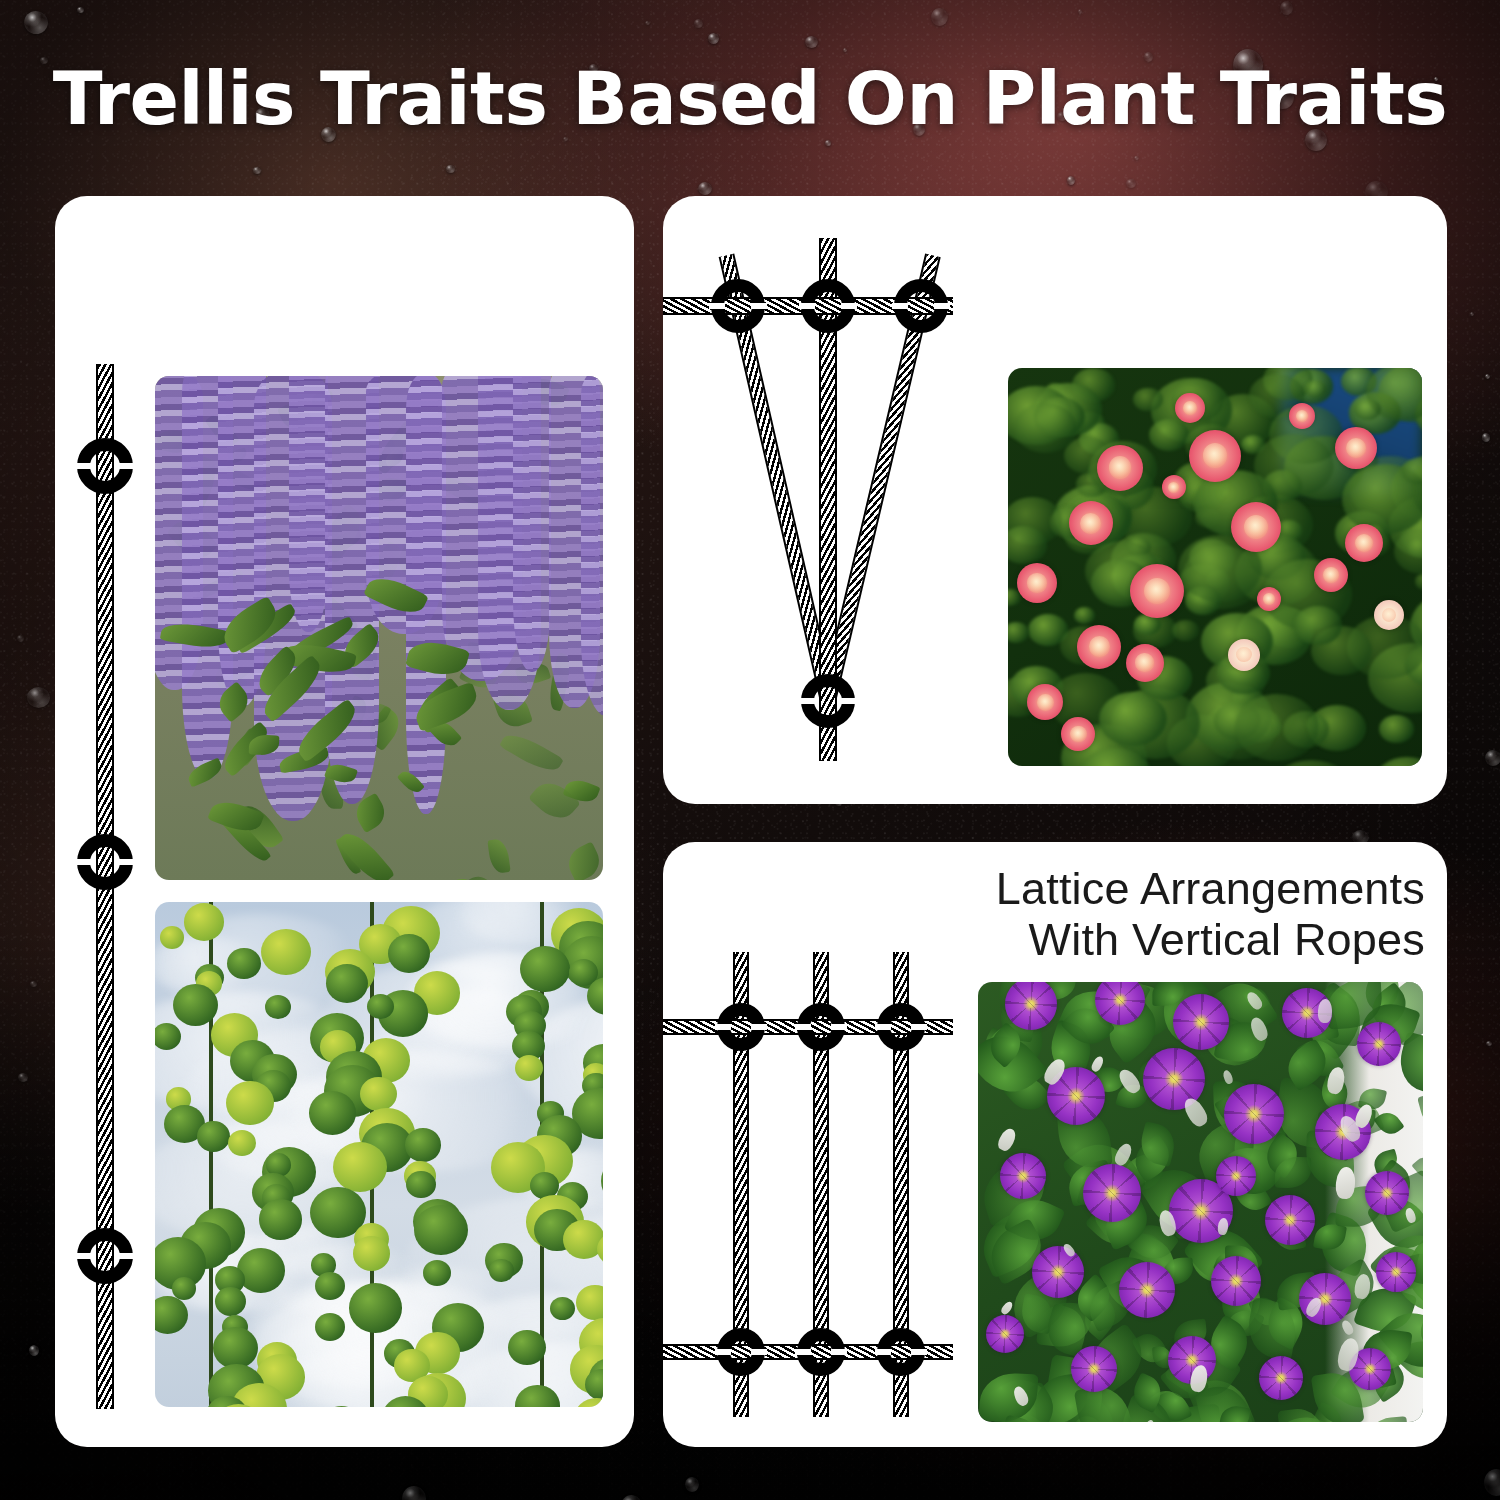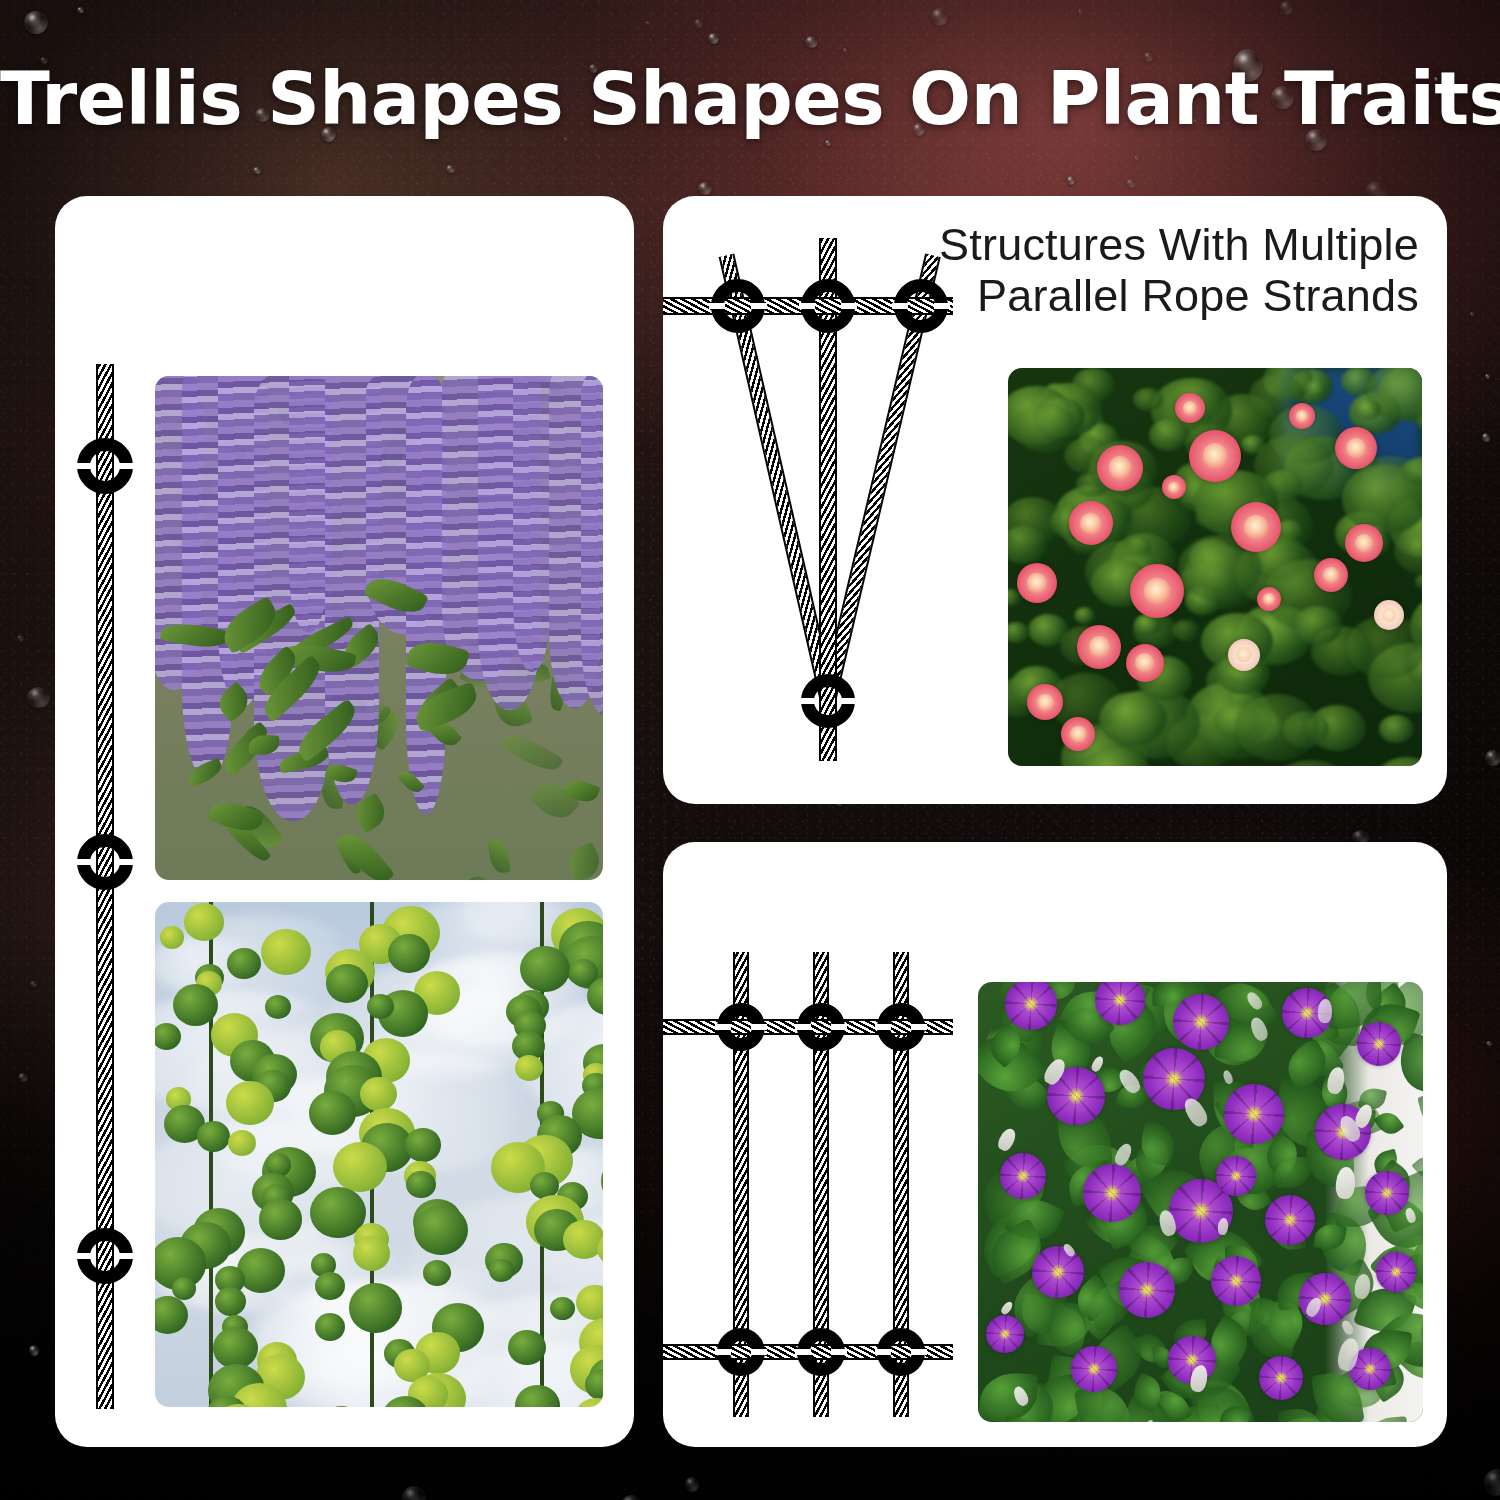--- a/index.html
+++ b/index.html
@@ -323,21 +323,21 @@
       <div class="drop" style="left: 30.1px; top: 980.9px; width: 7.2px; height: 6.6px; opacity: 0.43;"></div>
       <div class="drop" style="left: 931px; top: 7.7px; width: 16.7px; height: 18.6px; opacity: 0.53;"></div>
       <div class="drop" style="left: 1223px; top: 427.6px; width: 6px; height: 6px; opacity: 0.89;"></div>
       <div class="drop" style="left: 40.1px; top: 57.1px; width: 7.5px; height: 6.9px; opacity: 0.43;"></div>
       <div class="drop" style="left: 495.7px; top: 249.8px; width: 17.4px; height: 16.6px; opacity: 0.79;"></div>
       <div class="drop" style="left: 792.2px; top: 1177.8px; width: 23.6px; height: 19.7px; opacity: 0.53;"></div>
       <div class="drop" style="left: 843.7px; top: 1168.6px; width: 6.2px; height: 5.1px; opacity: 0.66;"></div>
     </div>
 </div>
 
-<div id="title">Trellis Shapes Shapes On Plant Traits</div>
+<div id="title">Trellis Traits Based On Plant Traits</div>
 
 <div class="card" id="card-left">
 
 
   <div id="diagram-left" style="position:absolute;left:0;top:0;width:100%;height:100%;">
       <div class="rope-v" style="left:41px;top:168px;width:18px;height:1045px;"></div>
       <div class="ring notch-h" style="left:22px;top:242px;width:56px;height:56px;"></div>
       <div class="ring notch-h" style="left:22px;top:638px;width:56px;height:56px;"></div>
       <div class="ring notch-h" style="left:22px;top:1032px;width:56px;height:56px;"></div>
     </div>
@@ -581,22 +581,20 @@
         <div class="vleaf" style="left: calc(86% + 45px); top: 92.4777%; width: 33.5505px; height: 31.202px;"></div>
         <div class="vleaf" style="left: calc(86% - 25px); top: 95.6454%; width: 44.5314px; height: 41.4142px;"></div>
         <div class="vleaf lt" style="left: calc(86% + 34px); top: 98.2647%; width: 44.4877px; height: 41.3736px;"></div>
         <div class="vleaf" style="left: calc(86% + 51px); top: 99.717%; width: 27.2936px; height: 25.3831px;"></div>
       </div>
   </div>
 </div>
 
 <div class="card" id="card-tr">
 
-  <div class="card-title" id="title-tr">Structures With Multiple
-Parallel Rope Strands</div>
 
   <div id="diagram-tr" style="position:absolute;left:0;top:0;width:100%;height:100%;">
       <div class="rope-diag" style="left:67px;top:58px;width:16px;height:459.123437979093px;transform:rotate(-12.83560948640144deg);transform-origin:50% 52px;"></div>
       <div class="rope-diag" style="left:250px;top:58px;width:16px;height:459.8004435680178px;transform:rotate(13.248604546079378deg);transform-origin:50% 52px;"></div>
       <div class="rope-v" style="left:156px;top:42px;width:18px;height:523px;"></div>
       <div class="rope-h" style="left:0px;top:101px;width:290px;height:18px;"></div>
       <div class="ring notch-h" style="left:48px;top:83px;width:54px;height:54px;"></div>
       <div class="ring notch-h" style="left:138px;top:83px;width:54px;height:54px;"></div>
       <div class="ring notch-h" style="left:231px;top:83px;width:54px;height:54px;"></div>
       <div class="ring notch-h" style="left:138px;top:478px;width:54px;height:54px;"></div>
@@ -743,20 +741,22 @@
         <div class="rose" style="left: calc(71% - 13px); top: calc(12% - 13px); width: 26px; height: 26px;"></div>
         <div class="rose pale" style="left: calc(92% - 15px); top: calc(62% - 15px); width: 30px; height: 30px;"></div>
         <div class="rose" style="left: calc(63% - 12px); top: calc(58% - 12px); width: 24px; height: 24px;"></div>
         <div class="rose" style="left: calc(40% - 12px); top: calc(30% - 12px); width: 24px; height: 24px;"></div>
       </div>
   </div>
 </div>
 
 <div class="card" id="card-br">
 
+  <div class="card-title" id="title-br">Lattice Arrangements
+With Vertical Ropes</div>
 
   <div id="diagram-br" style="position:absolute;left:0;top:0;width:100%;height:100%;">
       <div class="rope-v" style="left:70px;top:110px;width:16px;height:465px;"></div>
       <div class="rope-v" style="left:150px;top:110px;width:16px;height:465px;"></div>
       <div class="rope-v" style="left:230px;top:110px;width:16px;height:465px;"></div>
       <div class="rope-h" style="left:0px;top:177px;width:290px;height:16px;"></div>
       <div class="rope-h" style="left:0px;top:502px;width:290px;height:16px;"></div>
       <div class="ring notch-h" style="left:54px;top:161px;width:48px;height:48px;"></div>
       <div class="ring notch-h" style="left:134px;top:161px;width:48px;height:48px;"></div>
       <div class="ring notch-h" style="left:214px;top:161px;width:48px;height:48px;"></div>

